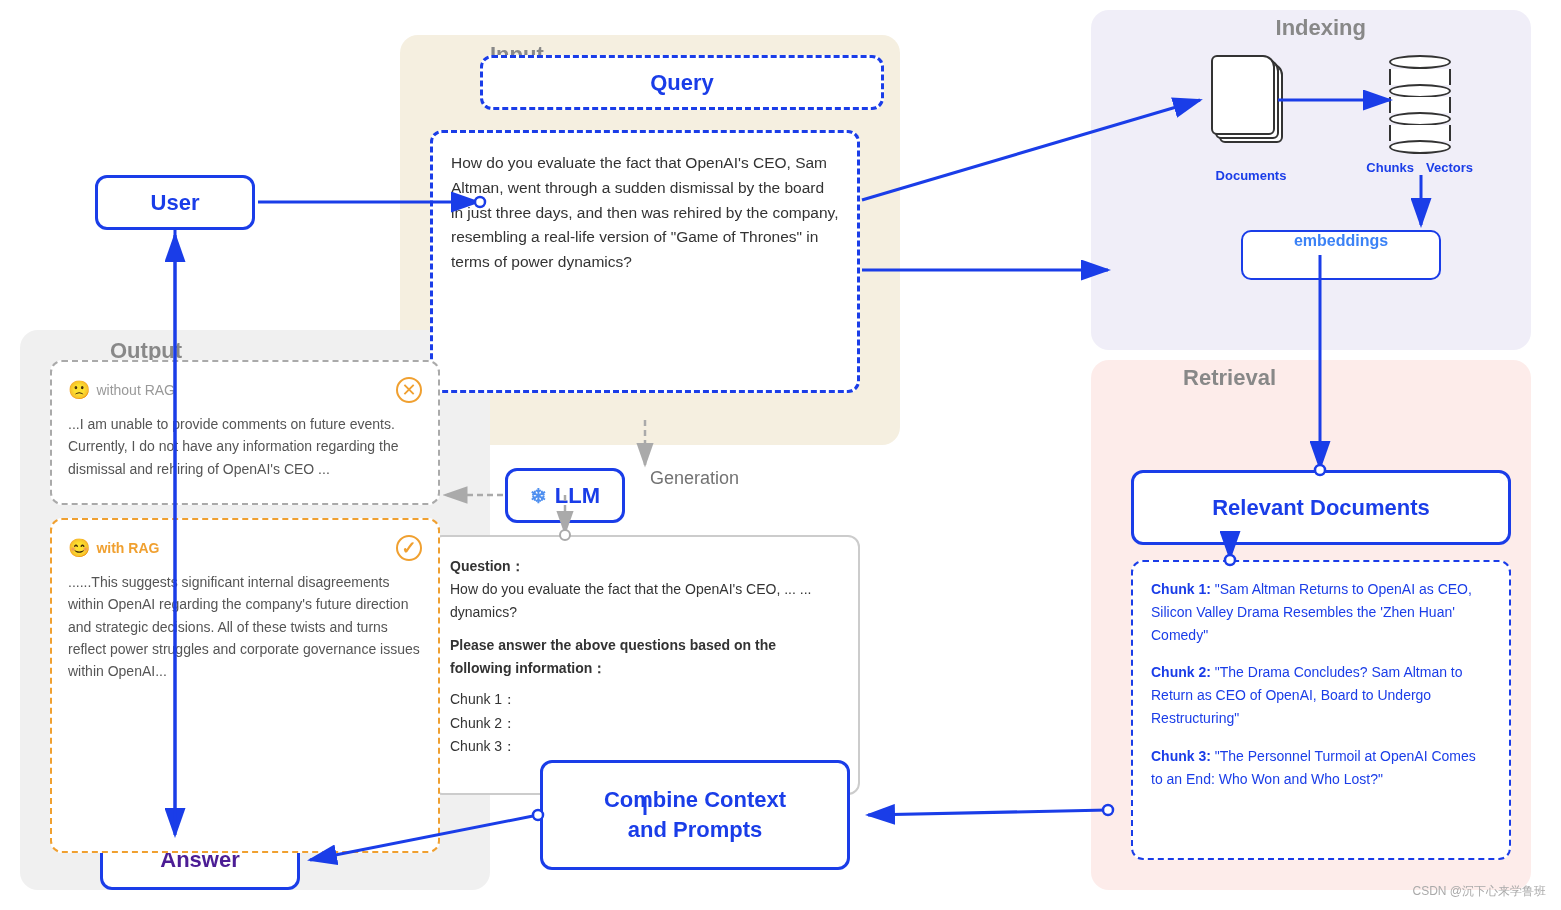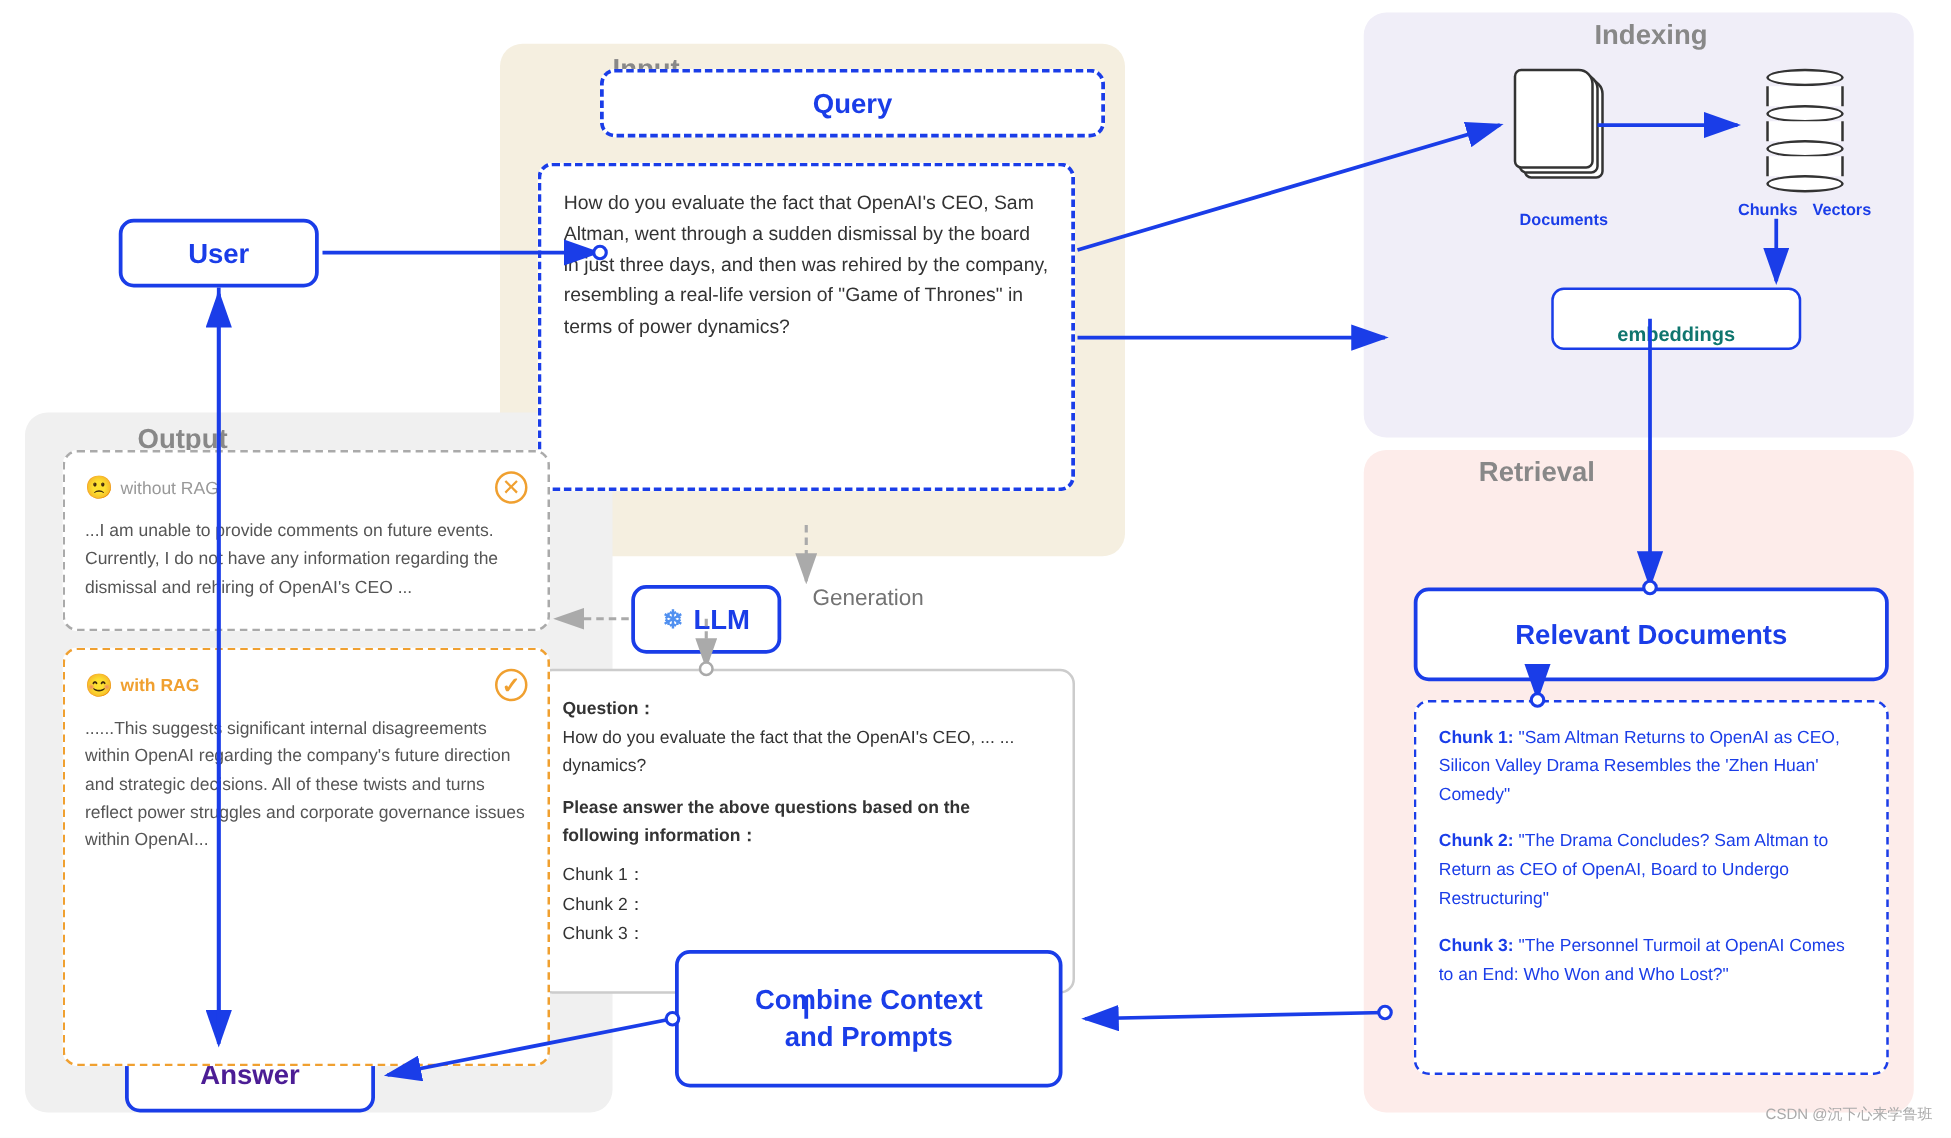--- a/index.html
+++ b/index.html
@@ -215,22 +215,22 @@
       display: flex; align-items: center; gap: 6px;
       font-size: 14px; color: #f0a030; margin-bottom: 8px; font-weight: bold;
     }
     .embeddings-box {
       position: absolute;
       top: 230px; right: 120px;
       width: 200px; height: 50px;
       border-radius: 10px;
       border: 2px solid #1a3de8;
       background: white;
-      display: flex; align-items: flex-end; justify-content: center;
-      font-size: 16px; color: #0f766e; font-weight: bold;
+      display: flex; align-items: flex-start; justify-content: center;
+      font-size: 16px; color: #3b82f6; font-weight: bold;
     }
 
     
     .arrows-svg {
       position: absolute;
       top: 0; left: 0;
       width: 1561px;
       height: 910px;
       pointer-events: none;
     }
@@ -365,21 +365,21 @@
 
   <div style="position:absolute; top:55px; right:270px;">
     <div class="doc-stack">
       <div class="doc-page" style="top:8px;left:8px;"></div>
       <div class="doc-page" style="top:4px;left:4px;"></div>
       <div class="doc-page" style="top:0;left:0;"></div>
     </div>
     <div class="small-label" style="margin-top:23px;">Documents</div>
   </div>
 
-  <div style="position:absolute; top:55px; right:64px;margin-left:12px;">
+  <div style="position:absolute; top:55px; right:88px;margin-left:12px;">
     <div style="display:flex; flex-direction:column; align-items:center; gap:0;">
 
       <div style="width:62px; border:2.5px solid #333; border-radius:50%; height:14px; background:white;"></div>
       <div style="width:62px; border-left:2.5px solid #333; border-right:2.5px solid #333; height:16px; background:white;"></div>
       <div style="width:62px; border:2.5px solid #333; border-radius:50%; height:14px; background:white; margin-top:-1px;"></div>
       <div style="width:62px; border-left:2.5px solid #333; border-right:2.5px solid #333; height:16px; background:white; margin-top:-1px;"></div>
       <div style="width:62px; border:2.5px solid #333; border-radius:50%; height:14px; background:white; margin-top:-1px;"></div>
       <div style="width:62px; border-left:2.5px solid #333; border-right:2.5px solid #333; height:16px; background:white; margin-top:-1px;"></div>
       <div style="width:62px; border:2.5px solid #333; border-radius:50%; height:14px; background:white; margin-top:-1px;"></div>
     </div>

